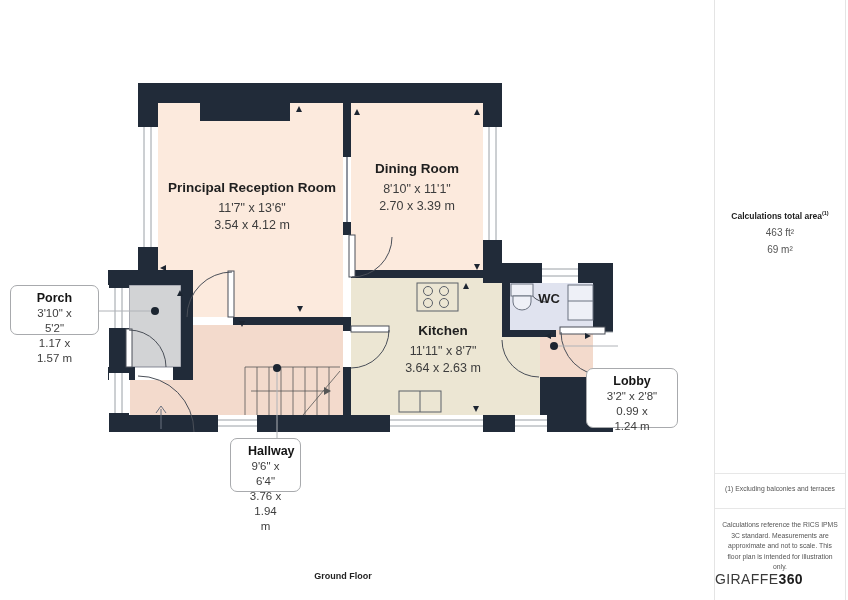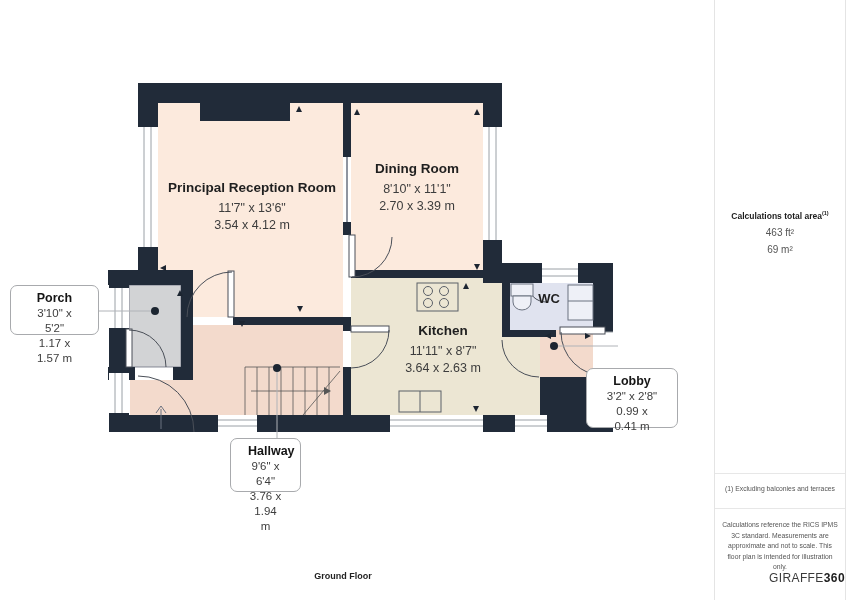--- a/index.html
+++ b/index.html
@@ -19,22 +19,22 @@
   .sidebar{position:absolute;left:715px;top:0;width:130px;height:600px;}
   .area-block{position:absolute;left:0;top:210px;width:130px;text-align:center;color:#333;}
   .area-title{font-size:8.5px;font-weight:bold;color:#1c1c1c;}
   .area-title sup{font-size:5.5px;}
   .area-val{font-size:10px;color:#555;margin-top:6px;}
   .divider{position:absolute;left:0;width:130px;height:1px;background:#e7e7e7;}
   .footnote{position:absolute;left:4px;top:485px;width:122px;text-align:center;
             font-size:6.8px;color:#555;}
   .disclaimer{position:absolute;left:7px;top:520px;width:116px;text-align:center;
               font-size:6.8px;line-height:10.5px;color:#555;}
-  .brand{position:absolute;left:0;top:571px;width:130px;text-align:right;
-         font-size:12px;color:#3a3a3a;letter-spacing:0.4px;}
+  .brand{position:absolute;left:0;top:571px;width:130px;text-align:left;
+         font-size:14px;color:#3a3a3a;letter-spacing:0.4px;}
   .brand b{color:#1c1c1c;}
 </style>
 </head>
 <body>
 
 <div class="canvas">
 
   <svg width="848" height="600" viewBox="0 0 848 600">
 
     <rect x="158" y="103" width="185" height="214" fill="#fceadd"></rect>
@@ -225,21 +225,21 @@
   
   <div class="callout" style="left:10px;top:285px;width:89px;height:50px;">
     <div class="c-title">Porch</div>
     <div class="c-dims">3'10" x 5'2"</div>
     <div class="c-dims">1.17 x 1.57 m</div>
   </div>
 
   <div class="callout" style="left:586px;top:320px;width:92px;height:60px;margin-top:48px;">
     <div class="c-title">Lobby</div>
     <div class="c-dims">3'2" x 2'8"</div>
-    <div class="c-dims">0.99 x 0.41 m</div>
+    <div class="c-dims">0.99 x 1.24 m</div>
   </div>
 
   <div class="callout" style="left:230px;top:438px;width:71px;height:54px;">
     <div class="c-title">Hallway</div>
     <div class="c-dims">9'6" x 6'4"</div>
     <div class="c-dims">3.76 x 1.94 m</div>
   </div>
 
   <div class="floor-label">Ground Floor</div>
 

